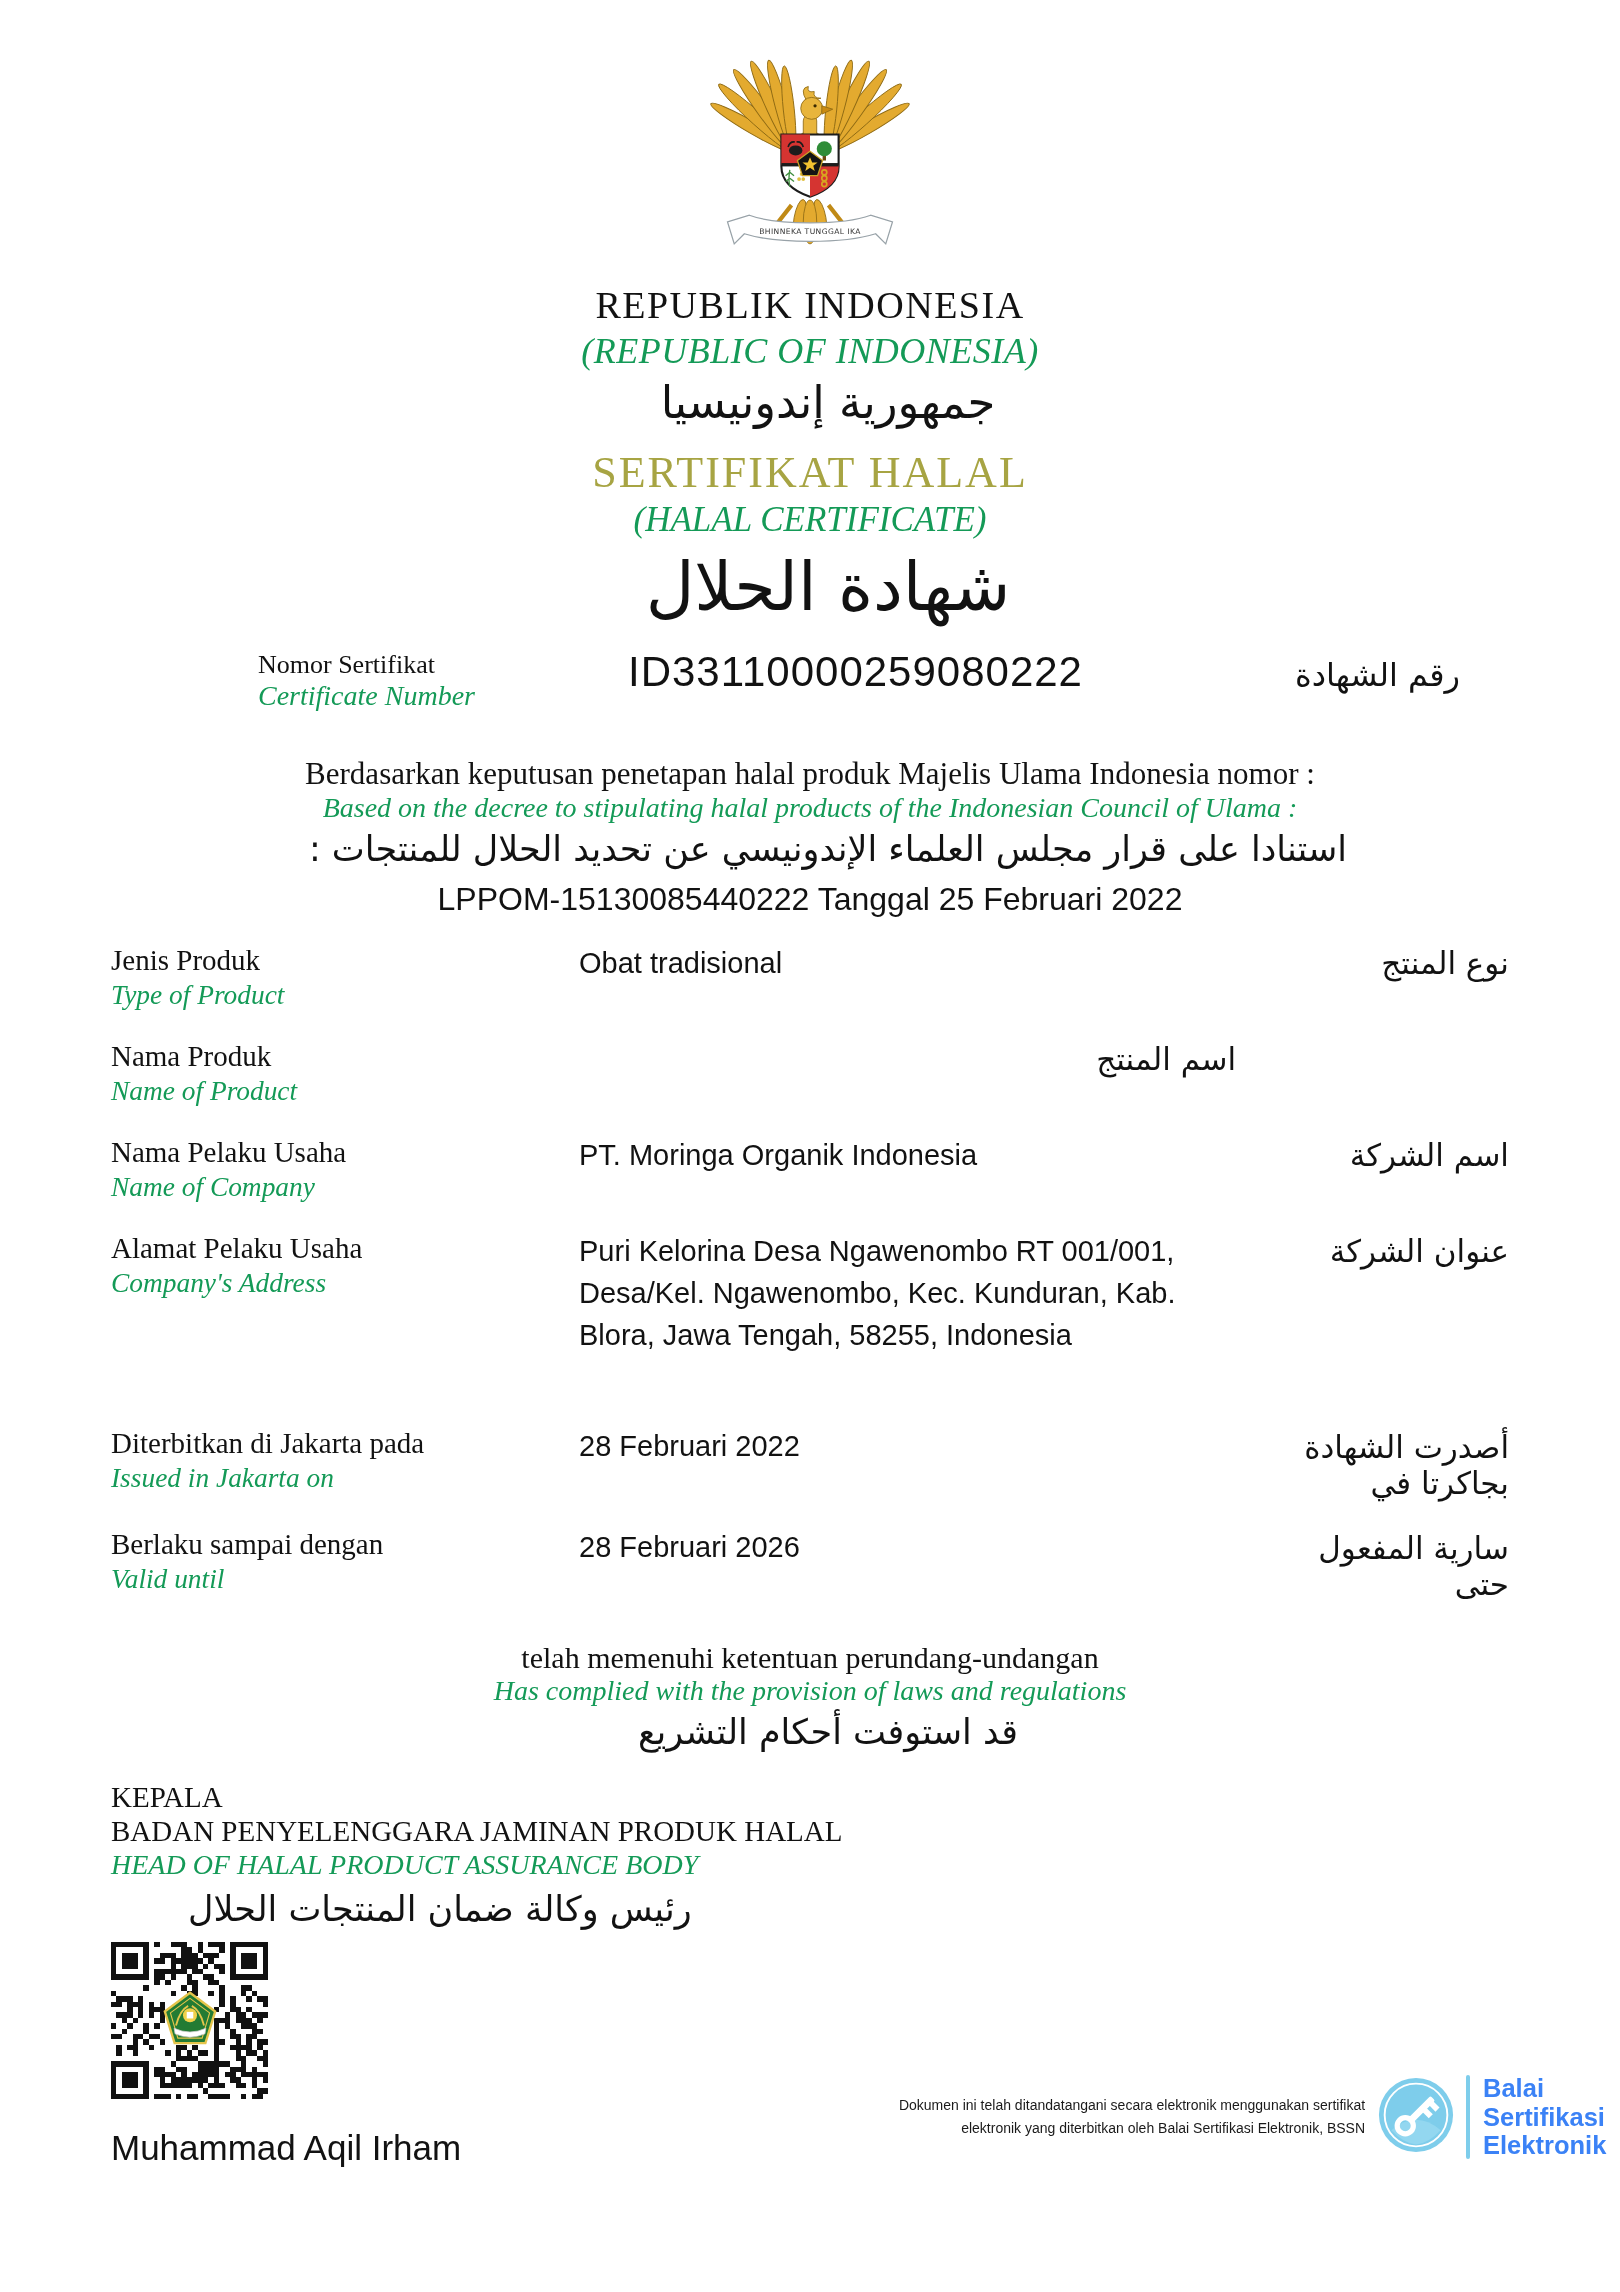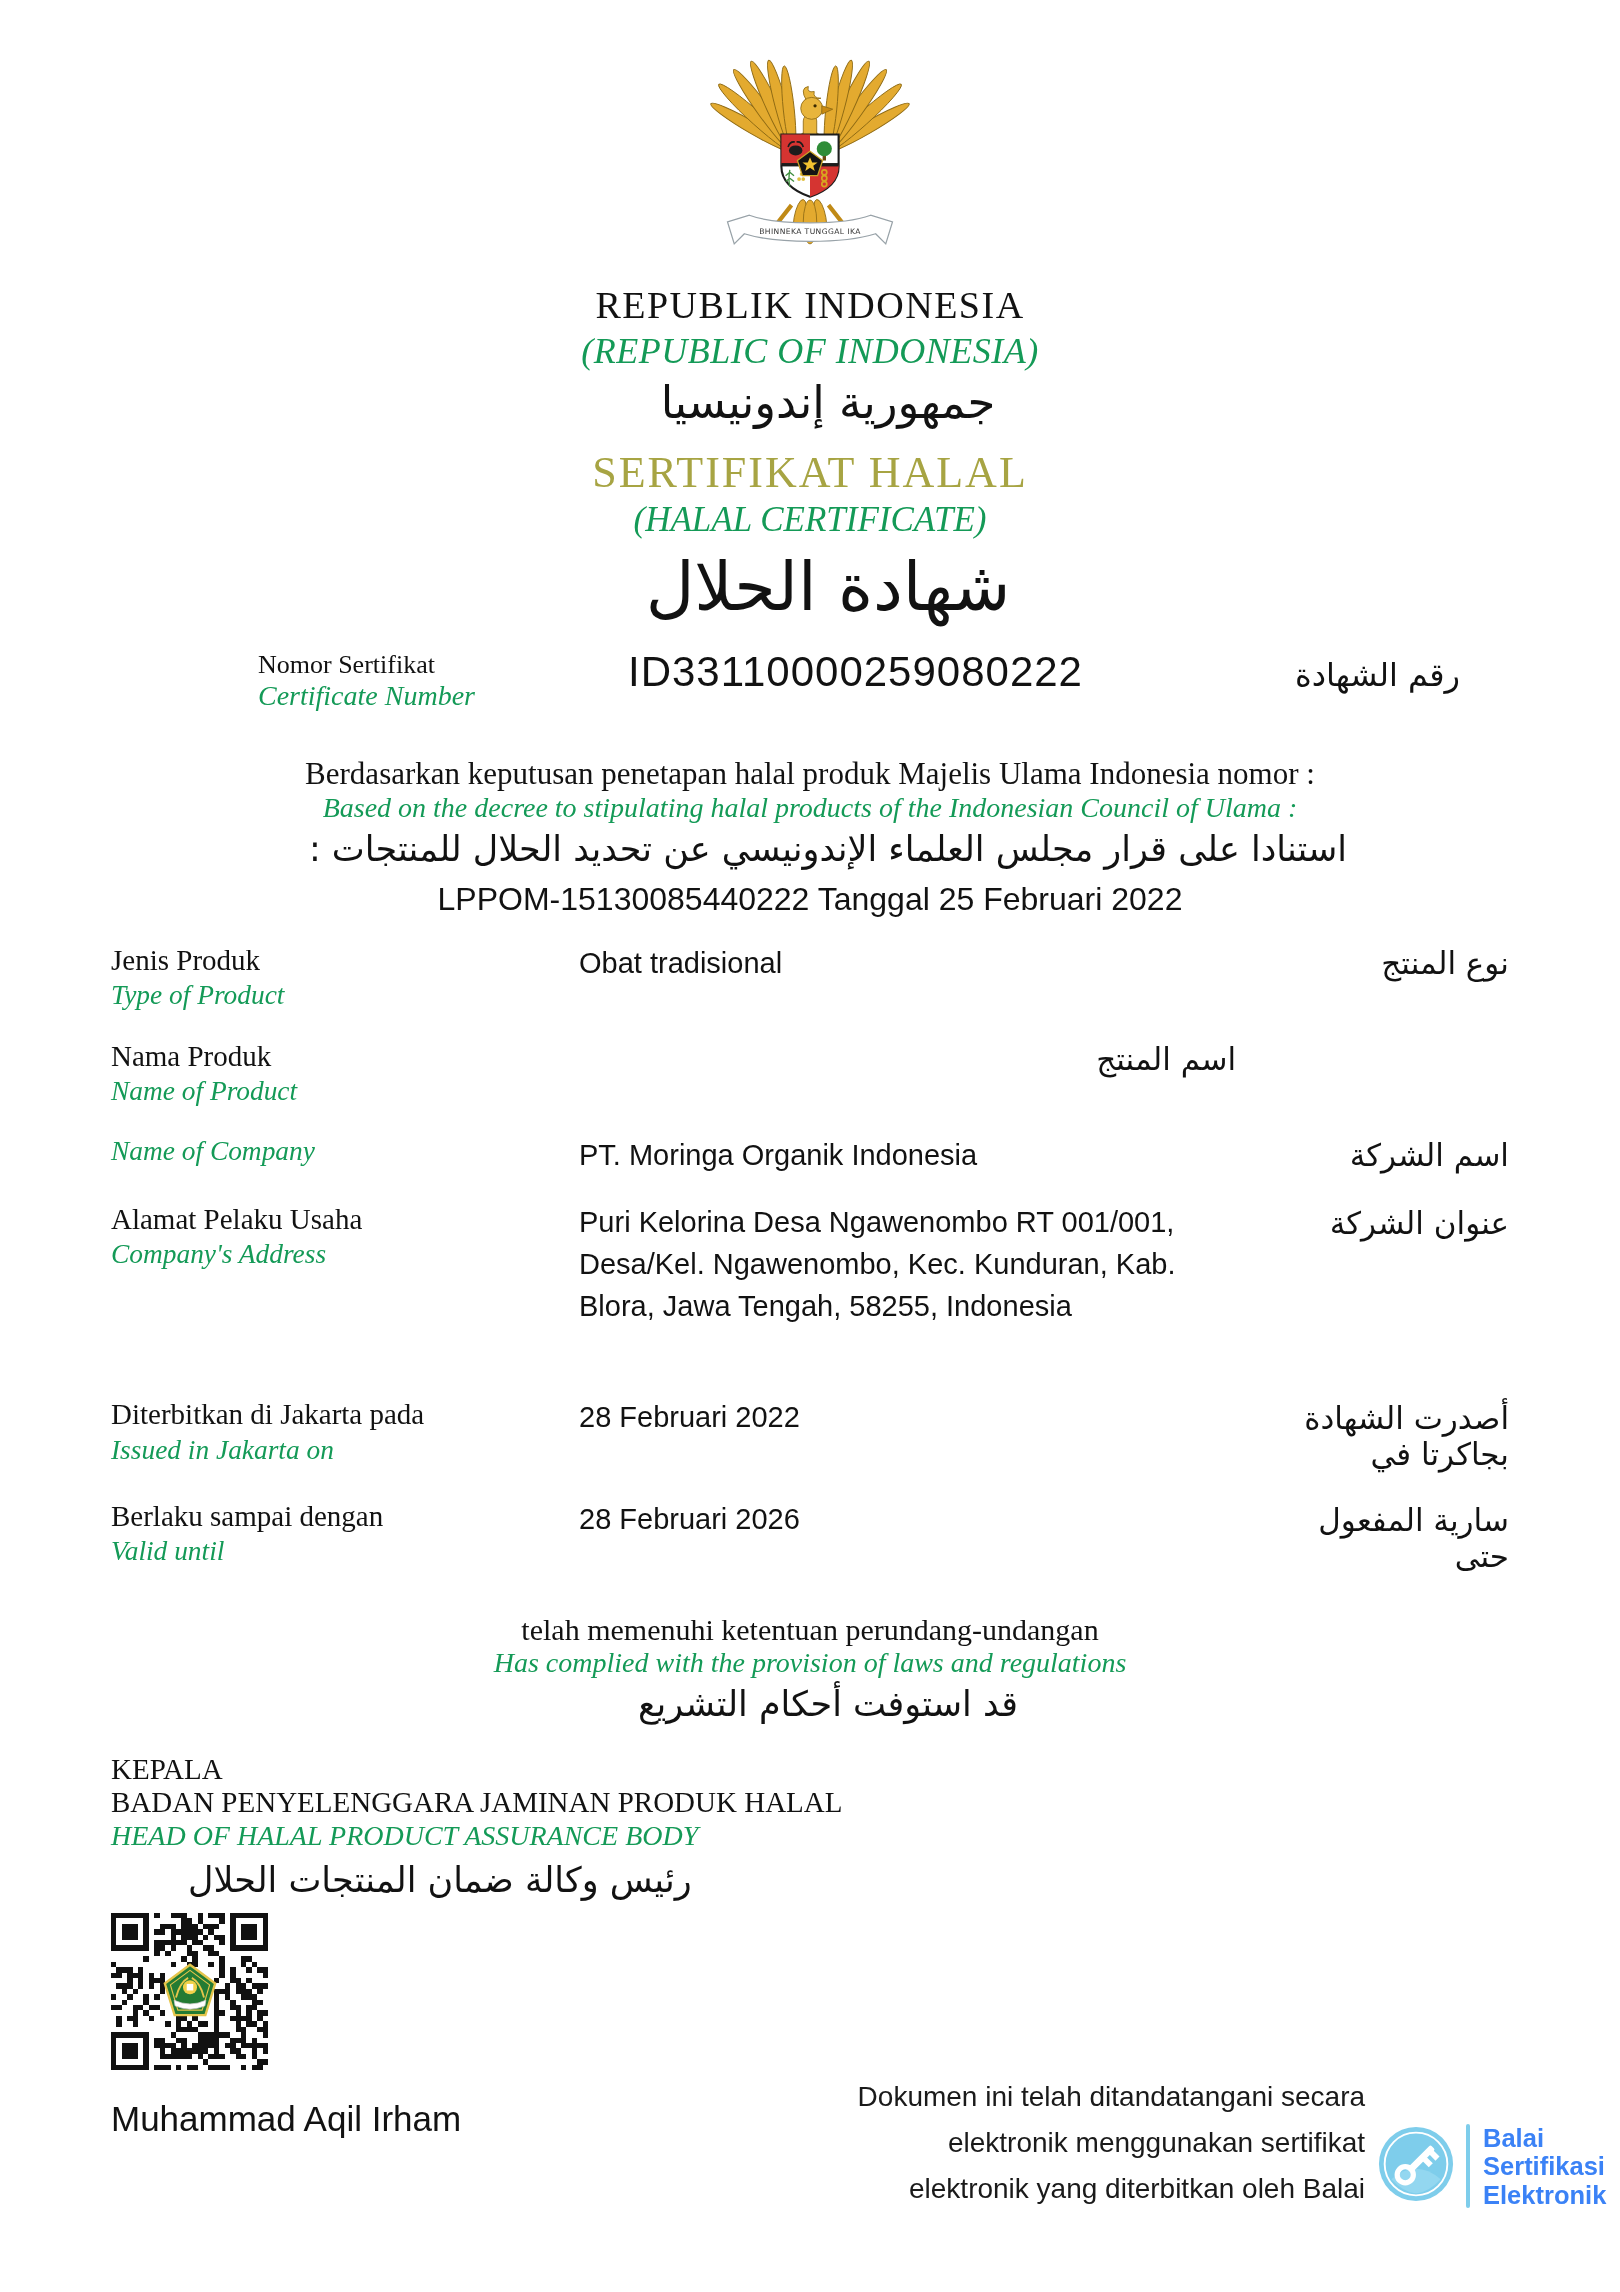--- a/index.html
+++ b/index.html
@@ -58,21 +58,21 @@
   .signature { padding:0 111px; margin-top:23.5px; }
   .signature .s1, .signature .s2 { font-size:29px; line-height:1.16; }
   .signature .s3 { font-size:28px; line-height:1.16; }
   .signature .s-ar { font-size:35px; line-height:1.4; margin:3.9px 0 0 41px; width:fit-content; }
   .qr-box { position:relative; width:157px; height:157px; margin-top:7.8px; }
   .qr-logo { position:absolute; left:50%; top:50%; transform:translate(-50%,-50%); }
   .signer { font-family:"Liberation Sans",sans-serif; font-size:35px; margin-top:29px; }
 
   
   .footer { position:absolute; top:2074px; right:13.7px; display:flex; align-items:center; gap:12.7px; }
-  .disclaimer { font-family:"Liberation Sans",sans-serif; font-size:28px; line-height:1.65;
+  .disclaimer { font-family:"Liberation Sans",sans-serif; font-size:14px; line-height:1.65;
                 text-align:right; max-width:573px; color:#1a1a1a; }
   .bse-divider { width:3.9px; height:84px; background:#7ECDEB; border-radius:2px; }
   .bse-text { font-family:"Liberation Sans",sans-serif; font-weight:bold; font-size:25.5px;
               line-height:1.12; color:#3b82f6; }
 </style>
 </head>
 <body>
 
 <div class="page">
 
@@ -168,20 +168,21 @@
     </div>
     <div class="frow">
       <div class="flabel">
         <div class="lid">Nama Produk</div>
         <div class="len green">Name of Product</div>
       </div>
       <div class="farabic arabic" dir="rtl">اسم المنتج</div>
     </div>
     <div class="frow">
       <div class="flabel">
+        <div class="lid">Nama Pelaku Usaha</div>
         <div class="len green">Name of Company</div>
       </div>
       <div class="fvalue">PT. Moringa Organik Indonesia</div>
       <div class="farabic arabic" dir="rtl">اسم الشركة</div>
     </div>
     <div class="frow">
       <div class="flabel">
         <div class="lid">Alamat Pelaku Usaha</div>
         <div class="len green">Company's Address</div>
       </div>

